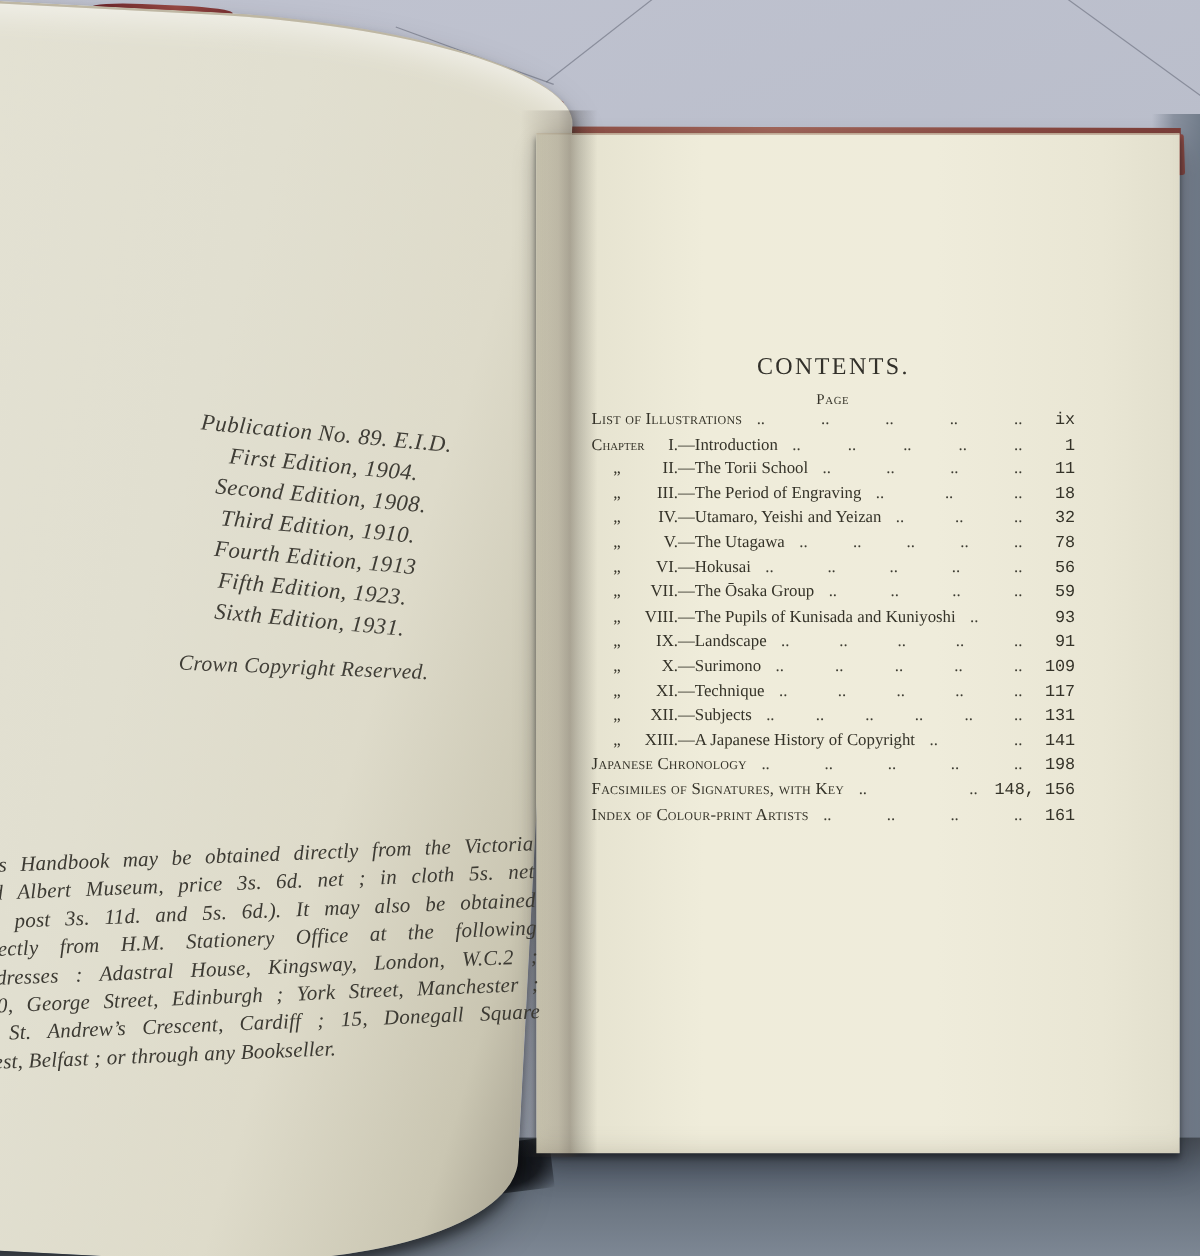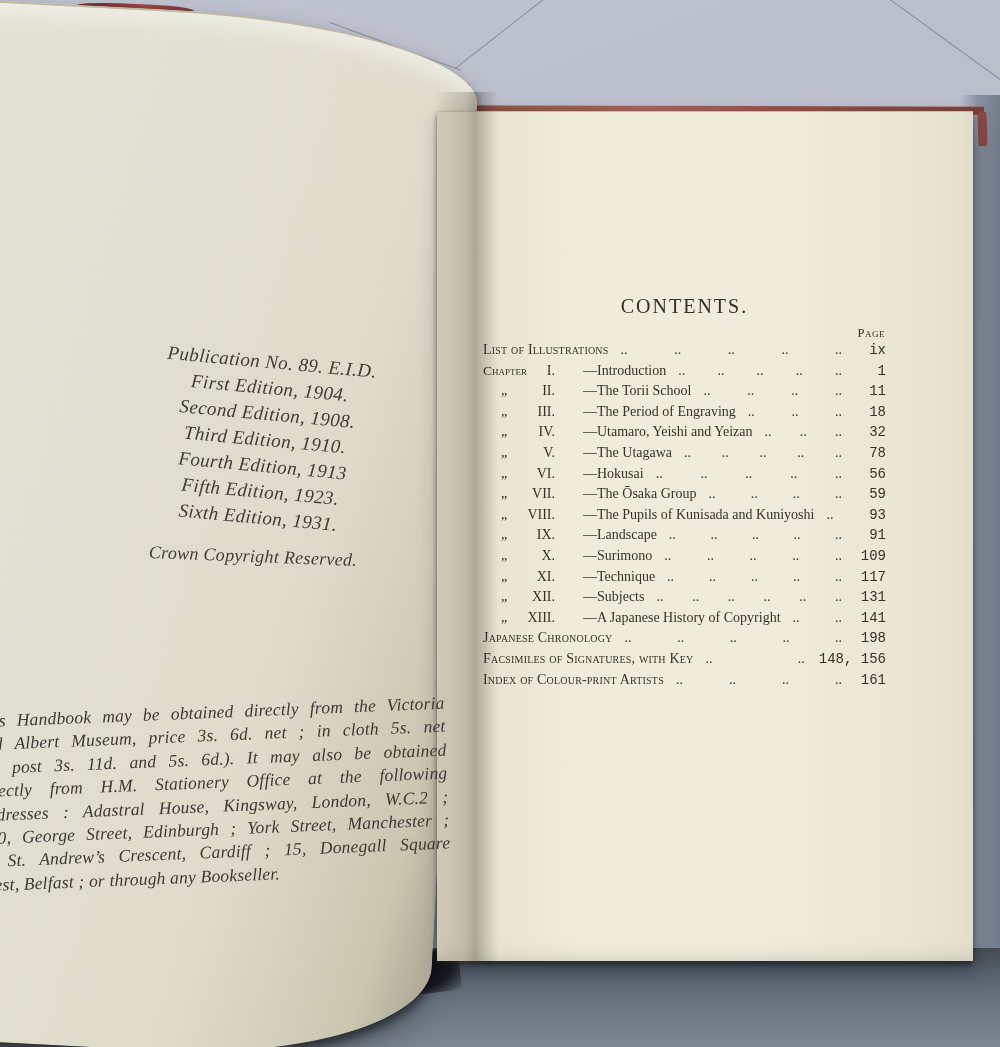--- a/index.html
+++ b/index.html
@@ -32,49 +32,49 @@
   .gutter-gap{position:absolute;left:384px;top:952px;width:76px;height:42px;
     background:radial-gradient(ellipse at 50% 40%,#0c0d10 0%,#1a1d22 55%,rgba(40,44,52,0) 100%);transform:rotate(-7deg);}
   
   .left-page{position:absolute;left:-130px;top:-6px;width:612px;height:1038px;
     transform:rotate(3deg);transform-origin:0 0;
     border-top-right-radius:310px 78px;border-bottom-right-radius:270px 98px;
     background:linear-gradient(104deg,#e4e2d4 0%,#e1dfd0 45%,#dedbca 70%,#cac6b2 90%,#a8a391 99%);
     border-top:2px solid rgba(186,179,158,.9);
     box-shadow:0 7px 10px rgba(10,11,13,.55), -6px 20px 34px rgba(12,14,18,.35),
       inset 0 26px 26px -18px rgba(255,255,255,.55);}
-  .right-page{position:absolute;left:437px;top:111px;width:536px;height:849px;
+  .right-page{position:absolute;left:447px;top:111px;width:536px;height:849px;
     background:linear-gradient(90deg,#d3cfba 0%,#e5e2cf 6%,#efecda 26%,#efecdb 62%,#e9e6d4 88%,#e2dfcd 100%);
     border-top:1px solid #c8bda6;
     box-shadow:0 4px 5px rgba(16,18,21,.55), 5px 12px 22px rgba(22,26,33,.32),
       inset 0 -14px 22px -16px rgba(120,110,85,.35);}
   .gutter-shadow{position:absolute;left:434px;top:92px;width:82px;height:872px;pointer-events:none;
     background:linear-gradient(90deg,rgba(74,62,48,0) 0%,rgba(74,62,48,.22) 38%,rgba(58,48,38,.34) 50%,rgba(30,26,20,.18) 60%,rgba(30,26,20,0) 78%);}
   
   .pub-block{position:absolute;left:95px;top:349px;width:340px;text-align:center;
     font-style:italic;font-size:19px;line-height:26px;color:#3f3d36;
     transform:rotate(5.2deg);letter-spacing:.4px;}
   .crown-line{position:absolute;left:126px;top:546px;width:254px;text-align:center;
     font-style:italic;font-size:18px;color:#403e37;transform:rotate(2.2deg);letter-spacing:.3px;}
   .avail{position:absolute;left:-22px;top:701px;width:470px;
     font-style:italic;font-size:17.5px;line-height:23.4px;color:#3c3a33;
     transform:rotate(-2.3deg);letter-spacing:.2px;}
   .avail .jline{text-align:justify;text-align-last:justify;white-space:normal;}
   .avail .lastline{text-align:left;}
   
   .toc{position:absolute;left:46px;right:87px;top:183px;color:#353329;}
   .toc-title{text-align:center;font-size:20px;letter-spacing:2px;color:#32302a;}
-  .page-col-header{text-align:right;font-variant:small-caps;font-size:12.5px;
+  .page-col-header{text-align:center;font-variant:small-caps;font-size:12.5px;
     letter-spacing:.5px;margin-top:8px;padding-right:1px;}
   .rows{margin-top:1px;}
   .toc-row{display:flex;align-items:baseline;height:20.6px;font-size:14px;white-space:nowrap;}
   .toc-row .pre{width:28px;flex:none;font-variant:small-caps;font-size:13.5px;overflow:visible;}
   .toc-row .pre.ditto{padding-left:18px;width:10px;font-size:14px;}
   .toc-row .num{width:44px;flex:none;text-align:right;}
-  .toc-row .t{flex:none;margin-left:28px;}
+  .toc-row .t{flex:none;}
   .toc-row .label{flex:none;font-variant:small-caps;font-size:14px;letter-spacing:.2px;}
   .toc-row .dots{flex:1;overflow:hidden;padding:0 14px 0 12px;color:#3c3b31;
     text-align:justify;text-align-last:justify;}
   .toc-row .pg{flex:none;min-width:30px;text-align:right;font-family:Liberation Mono, monospace;}
 </style>
 </head>
 <body>
 
 <div class="crease a"></div>
 <div class="crease b"></div>

